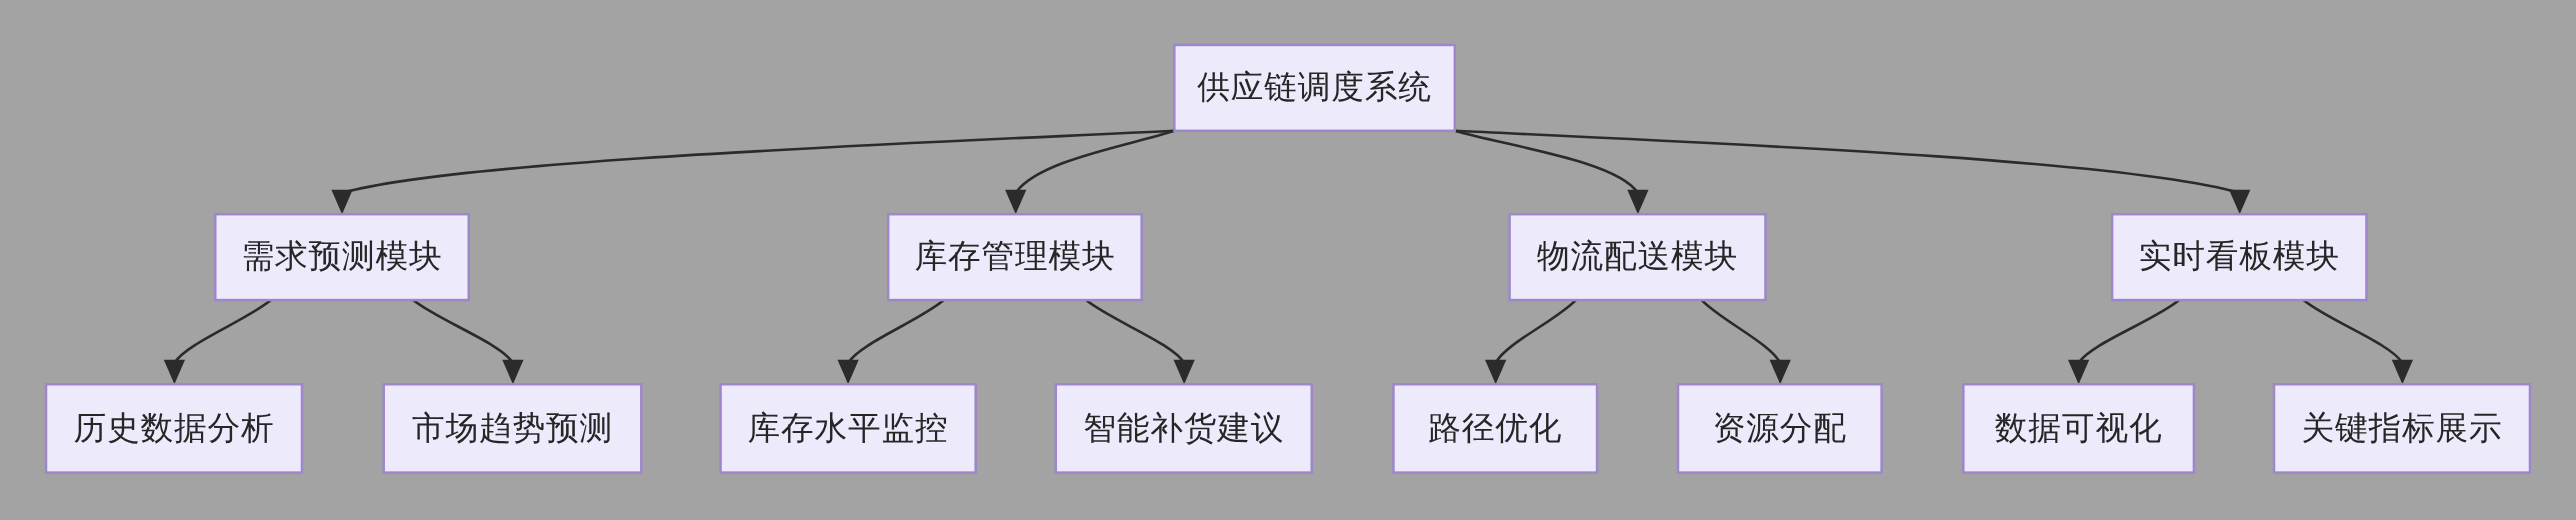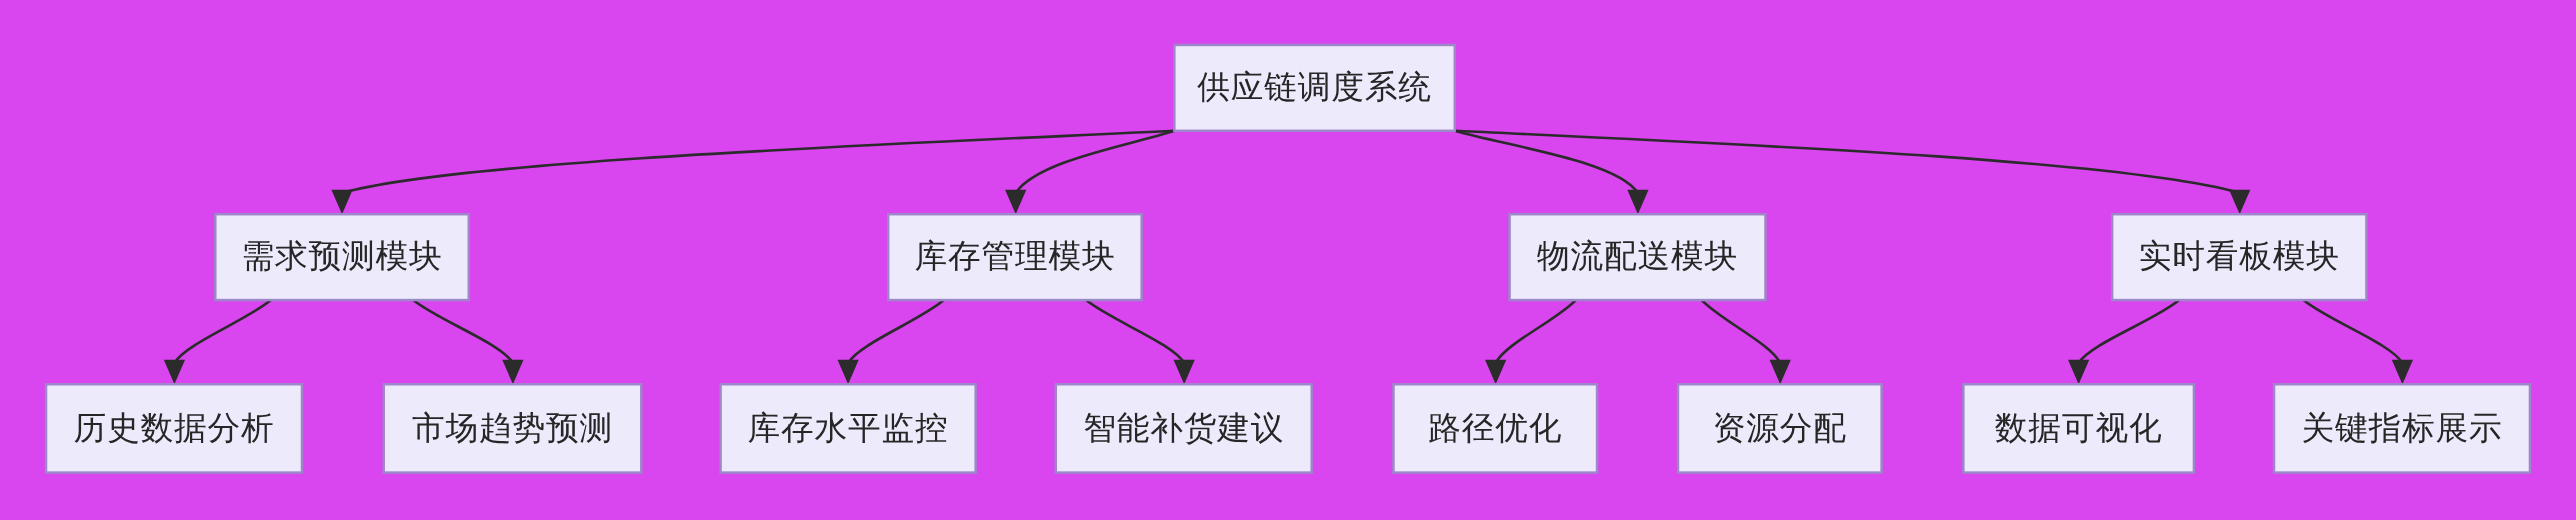--- a/index.html
+++ b/index.html
@@ -7,21 +7,21 @@
     padding: 0;
     background: #ffffff;
   }
   body {
     font-family: "Liberation Sans", "DejaVu Sans", sans-serif;
   }
   #diagram-root {
     position: relative;
     width: 2576px;
     height: 520px;
-    background: #d946ef;
+    background: #a3a3a3;
     overflow: hidden;
   }
   svg.flow-canvas {
     position: absolute;
     top: 0;
     left: 0;
     width: 2576px;
     height: 520px;
     display: block;
   }

